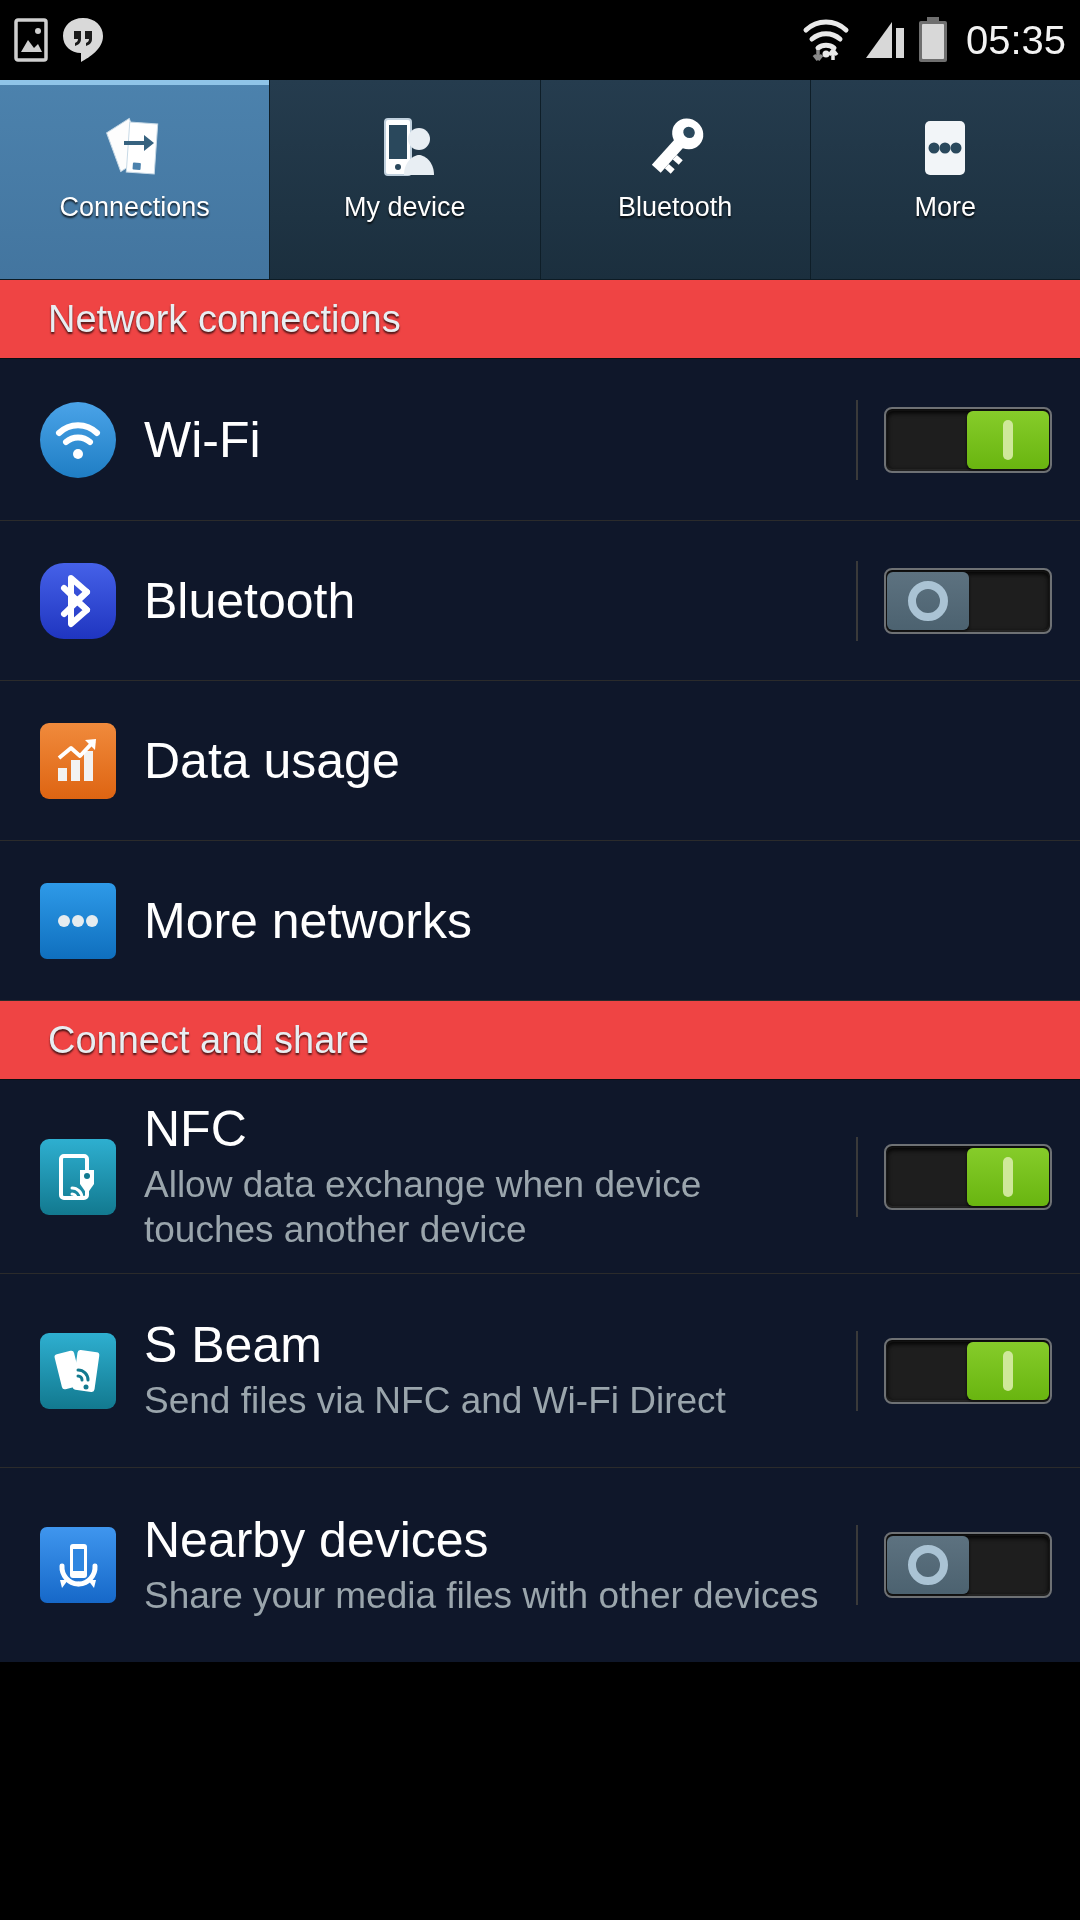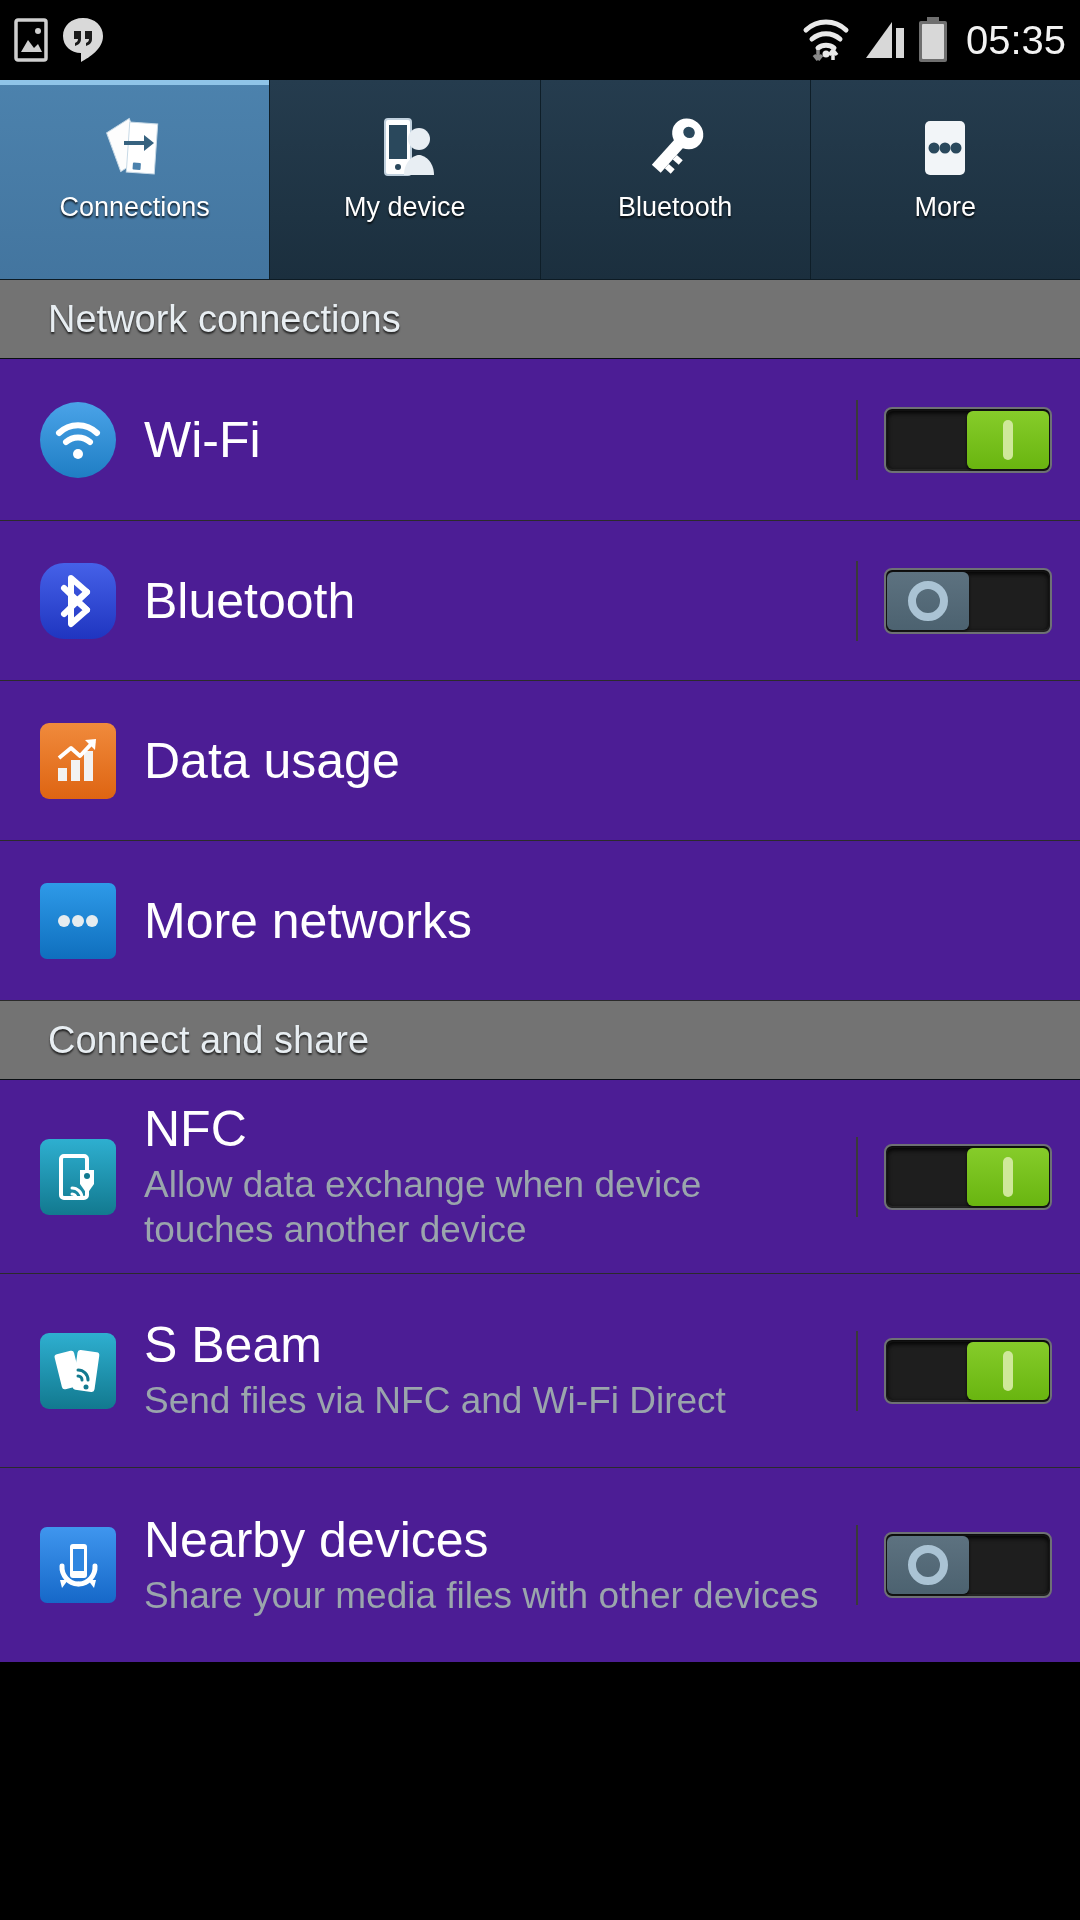--- a/index.html
+++ b/index.html
@@ -55,33 +55,33 @@
     height:84px; display:flex; align-items:center; justify-content:center;
   }
   .tab-label {
     color:#ffffff; font-size:27px; margin-top:2px;
     text-shadow:0 2px 2px rgba(0,0,0,.8);
     white-space:nowrap;
   }
 
   
   .section-header {
-    background:#737373;
+    background:#ef4444;
     height:79px;
     display:flex; align-items:center;
     padding-left:48px;
     color:#e8eef2; font-size:38px;
     text-shadow:0 2px 2px rgba(0,0,0,.7);
     border-bottom:1px solid #0a0f13;
   }
 
   
   .row {
     display:flex; align-items:center;
-    background:#4c1d95;
+    background:#0f172a;
     border-bottom:1px solid #2b2b2b;
     padding:0 0 0 38px;
     min-height:160px;
     position:relative;
     cursor:pointer;
   }
   .row-icon {
     width:80px; height:80px;
     flex:0 0 80px;
     display:flex; align-items:center; justify-content:center;

